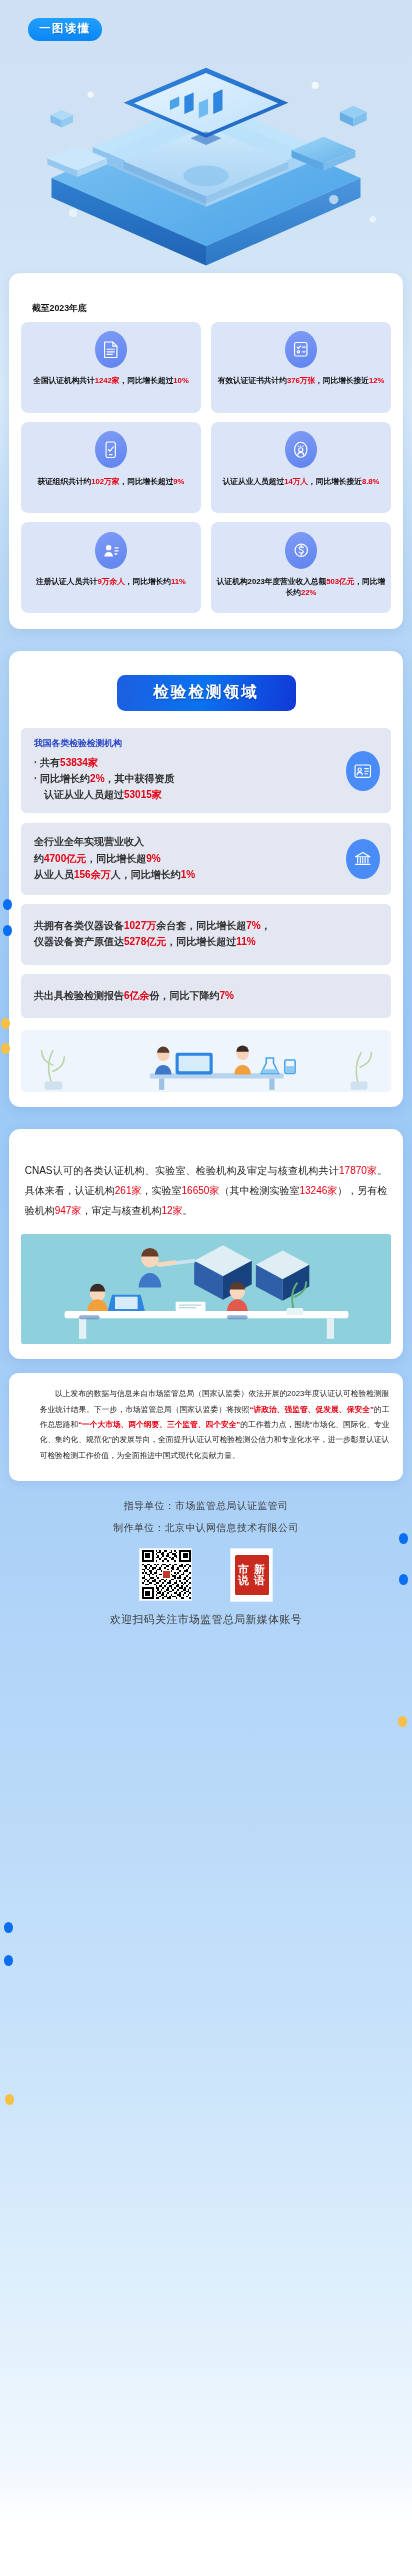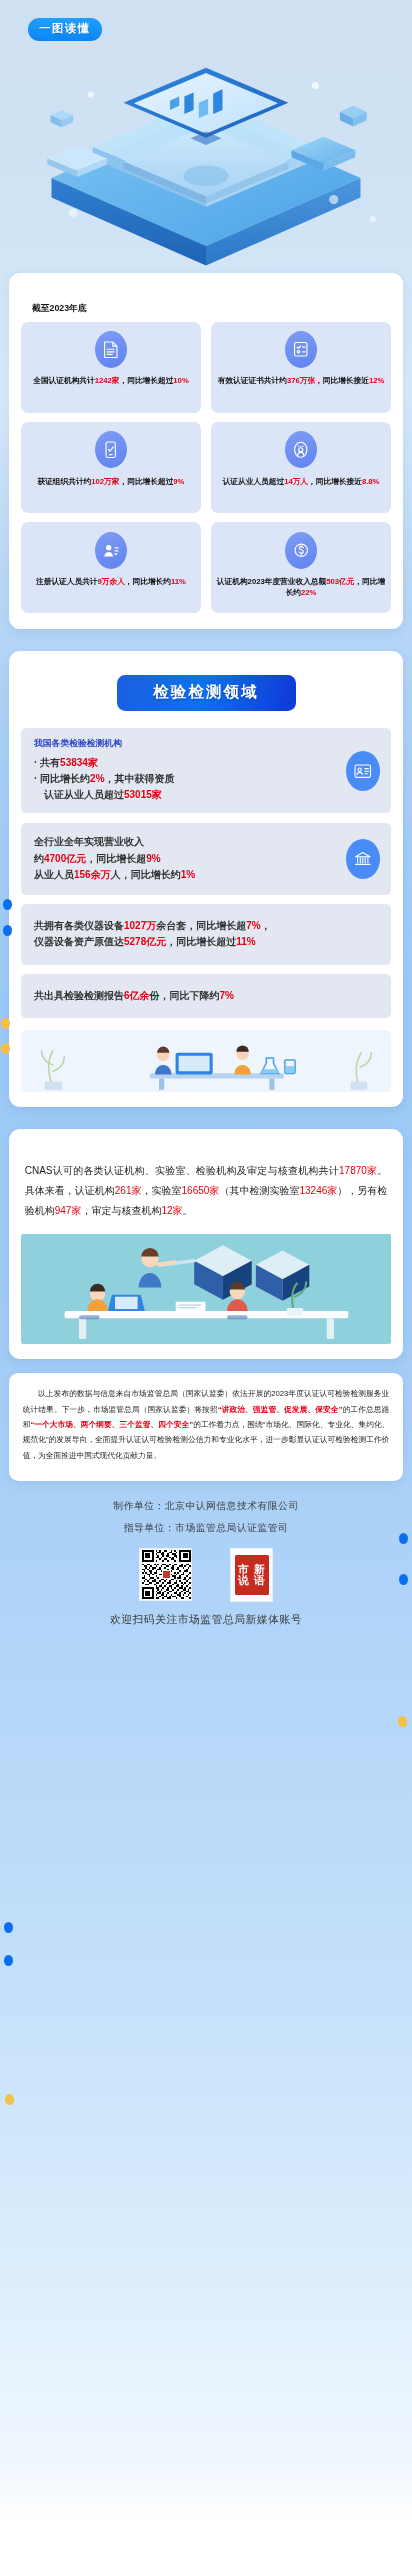--- a/index.html
+++ b/index.html
@@ -228,20 +228,21 @@
     padding: 13.4px 13.4px 17.5px;
     box-shadow: 0 2.1px 8.2px rgba(60,110,175,.12);
     z-index: 4;
   }
   .note-text {
     font-size: 7.7px;
     color: #222;
     line-height: 2.0;
     text-align: justify;
     text-indent: 2em;
+    margin-left: 17px;
   }
   .note-text .red { color: #e60012; font-weight: bold; }
 
   
   .footer { position: relative; padding: 19.6px 0 20.6px; text-align: center; z-index: 4; }
   .foot-line {
     font-size: 9.8px;
     color: #3c3c3c;
     letter-spacing: 0.5px;
     margin-bottom: 8.2px;
@@ -657,22 +658,22 @@
     </div>
   </div>
 
   <div class="note-card">
     <div class="note-text">
       <span>以上发布的数据与信息来自市场监管总局（国家认监委）依法开展的2023年度认证认可检验检测服务业统计结果。下一步，市场监管总局（国家认监委）将按照</span><span class="red">“讲政治、强监管、促发展、保安全”</span><span>的工作总思路和</span><span class="red">“一个大市场、两个纲要、三个监管、四个安全”</span><span>的工作着力点，围绕“市场化、国际化、专业化、集约化、规范化”的发展导向，全面提升认证认可检验检测公信力和专业化水平，进一步彰显认证认可检验检测工作价值，为全面推进中国式现代化贡献力量。</span>
     </div>
   </div>
 
   <div class="footer">
+    <div class="foot-line">指导单位：市场监管总局认证监管司</div>
     <div class="foot-line">制作单位：北京中认网信息技术有限公司</div>
-    <div class="foot-line">指导单位：市场监管总局认证监管司</div>
 
     <div class="codes">
       <div class="qr">
         <svg width="49" height="49" viewBox="0 0 29 29" shape-rendering="crispEdges">
           <rect width="29" height="29" fill="#fff"></rect>
           <g fill="#000">
             <rect x="0" y="0" width="7" height="1"></rect>
               <rect x="0" y="6" width="7" height="1"></rect>
             <rect x="0" y="0" width="1" height="7"></rect>
               <rect x="6" y="0" width="1" height="7"></rect>

